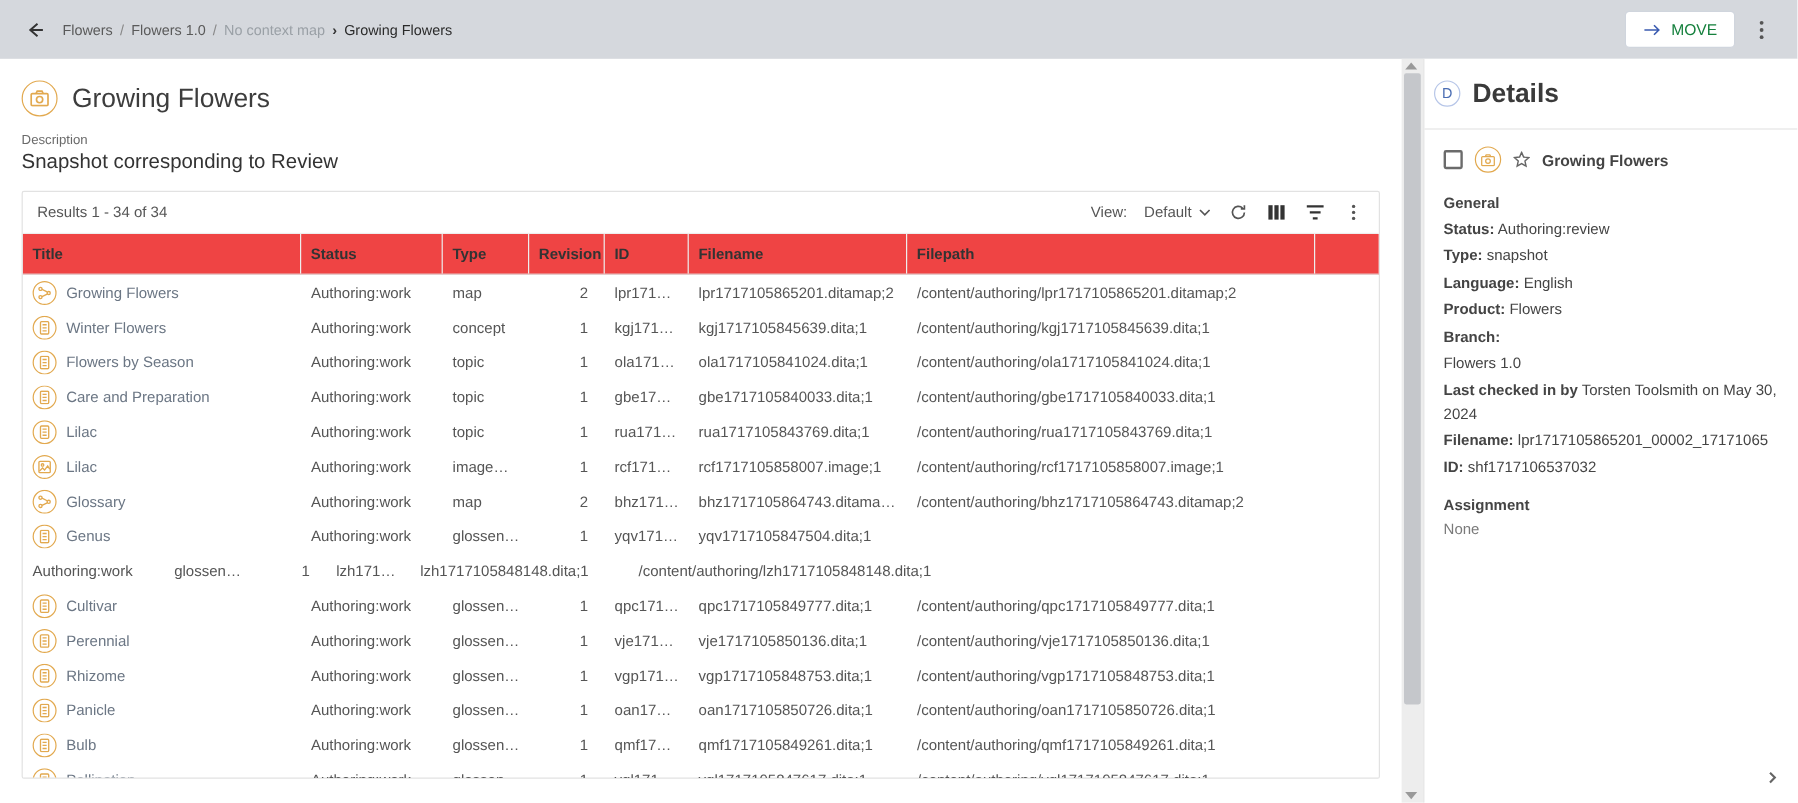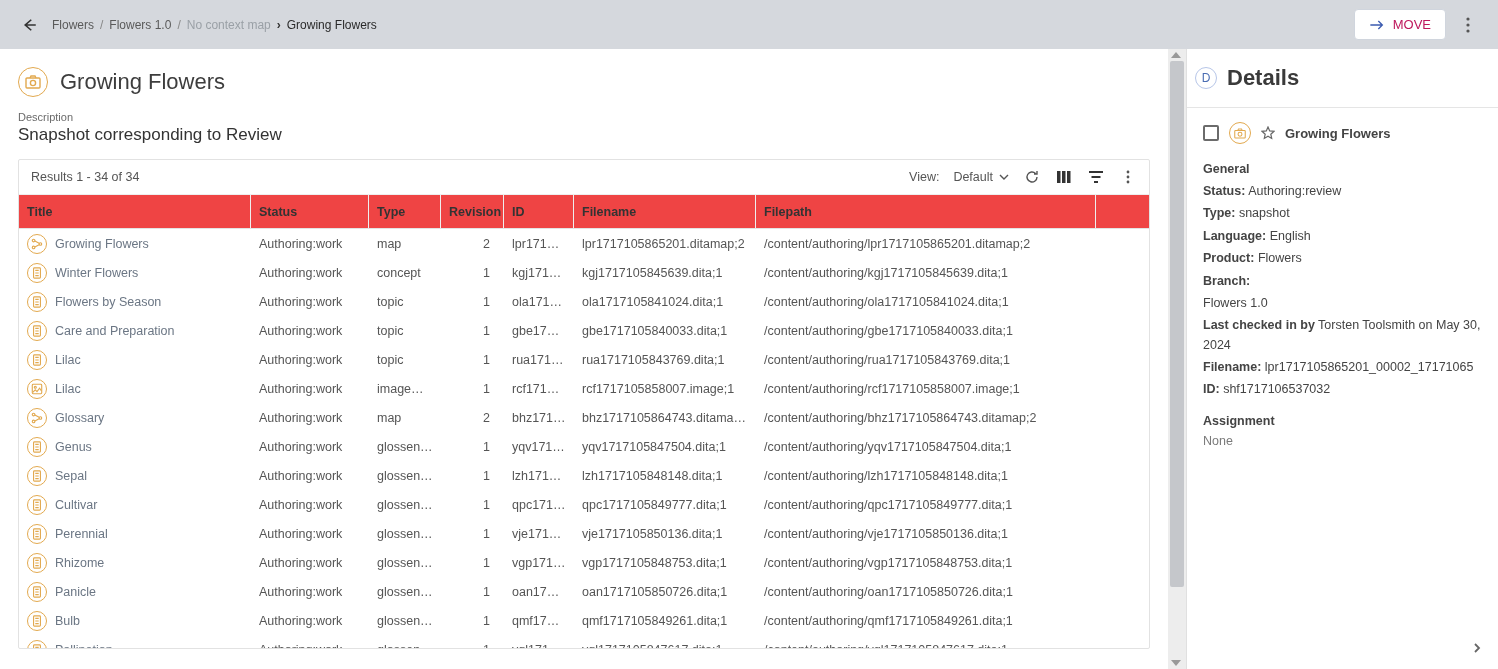--- a/index.html
+++ b/index.html
@@ -6,21 +6,21 @@
 body { font-family: Arial, Helvetica, sans-serif; font-size: 13px; color: #333; background: #fff; width: 1498px; height: 669px; overflow: hidden; }
 
 .topbar { background: #d5d8dd; height: 49px; display: flex; align-items: center; padding: 0 20px; justify-content: space-between; }
 .topbar-left { display: flex; align-items: center; gap: 14px; }
 .back-arrow { width: 18px; height: 18px; cursor: pointer; }
 .breadcrumbs { display: flex; align-items: center; gap: 6px; font-size: 12px; color: #5a5a5a; }
 .breadcrumbs .sep { color: #888; }
 .breadcrumbs .muted { color: #9aa0a6; }
 .breadcrumbs .current { color: #2a2a2a; font-weight: 500; }
 .topbar-right { display: flex; align-items: center; gap: 12px; }
-.move-btn { background: #fff; border: 1px solid #d0d5dd; border-radius: 4px; padding: 7px 14px; display: flex; align-items: center; gap: 8px; font-size: 13px; color: #be185d; cursor: pointer; }
+.move-btn { background: #fff; border: 1px solid #d0d5dd; border-radius: 4px; padding: 7px 14px; display: flex; align-items: center; gap: 8px; font-size: 13px; color: #15803d; cursor: pointer; }
 .move-btn svg { width: 16px; height: 12px; }
 .kebab { width: 20px; height: 20px; cursor: pointer; display:flex; align-items:center; justify-content:center; }
 
 .body-row { display: flex; height: calc(100% - 49px); }
 
 .main-col { flex: 1; padding: 18px 0 0 18px; overflow: hidden; position: relative; }
 .vscroll-outer { width: 18px; background: #ededed; position: relative; }
 .vscroll-outer::before { content:""; position:absolute; top:3px; left:3px; width:0;height:0; border-left:5px solid transparent; border-right:5px solid transparent; border-bottom:6px solid #999;}
 .vscroll-outer::after { content:""; position:absolute; bottom:3px; left:3px; width:0;height:0; border-left:5px solid transparent; border-right:5px solid transparent; border-top:6px solid #999;}
 .vscroll-thumb { position:absolute; left:2px; top:12px; width:14px; height:526px; background:#c5c7cb; border-radius:2px;}
@@ -314,32 +314,22 @@
                     <path d="M4 4h4M4 7h4M4 10h4"></path>
                   </svg>
                 </span>
                 <span class="lnk">Genus</span>
               </div>
               <div class="cell c-status">Authoring:work</div>
               <div class="cell c-type">glossentry</div>
               <div class="cell c-rev">1</div>
               <div class="cell c-id">yqv1717…</div>
               <div class="cell c-fn">yqv1717105847504.dita;1</div>
-              <div class="cell c-fp">/content/authoring/yqv1717105847504.dita;1</div>
-            </div>
-            <div class="trow">
-              <div class="cell c-title">
-                <span class="row-ico">
-                  <svg width="12" height="12" viewBox="0 0 12 14" fill="none" stroke="#e2a94f" stroke-width="1.3">
-                    <rect x="2" y="1" width="8" height="12" rx="1"></rect>
-                    <path d="M4 4h4M4 7h4M4 10h4"></path>
-                  </svg>
-                </span>
-                <span class="lnk">Sepal</span>
-              </div>
+            </div>
+            <div class="trow">
               <div class="cell c-status">Authoring:work</div>
               <div class="cell c-type">glossentry</div>
               <div class="cell c-rev">1</div>
               <div class="cell c-id">lzh17171…</div>
               <div class="cell c-fn">lzh1717105848148.dita;1</div>
               <div class="cell c-fp">/content/authoring/lzh1717105848148.dita;1</div>
             </div>
             <div class="trow">
               <div class="cell c-title">
                 <span class="row-ico">

